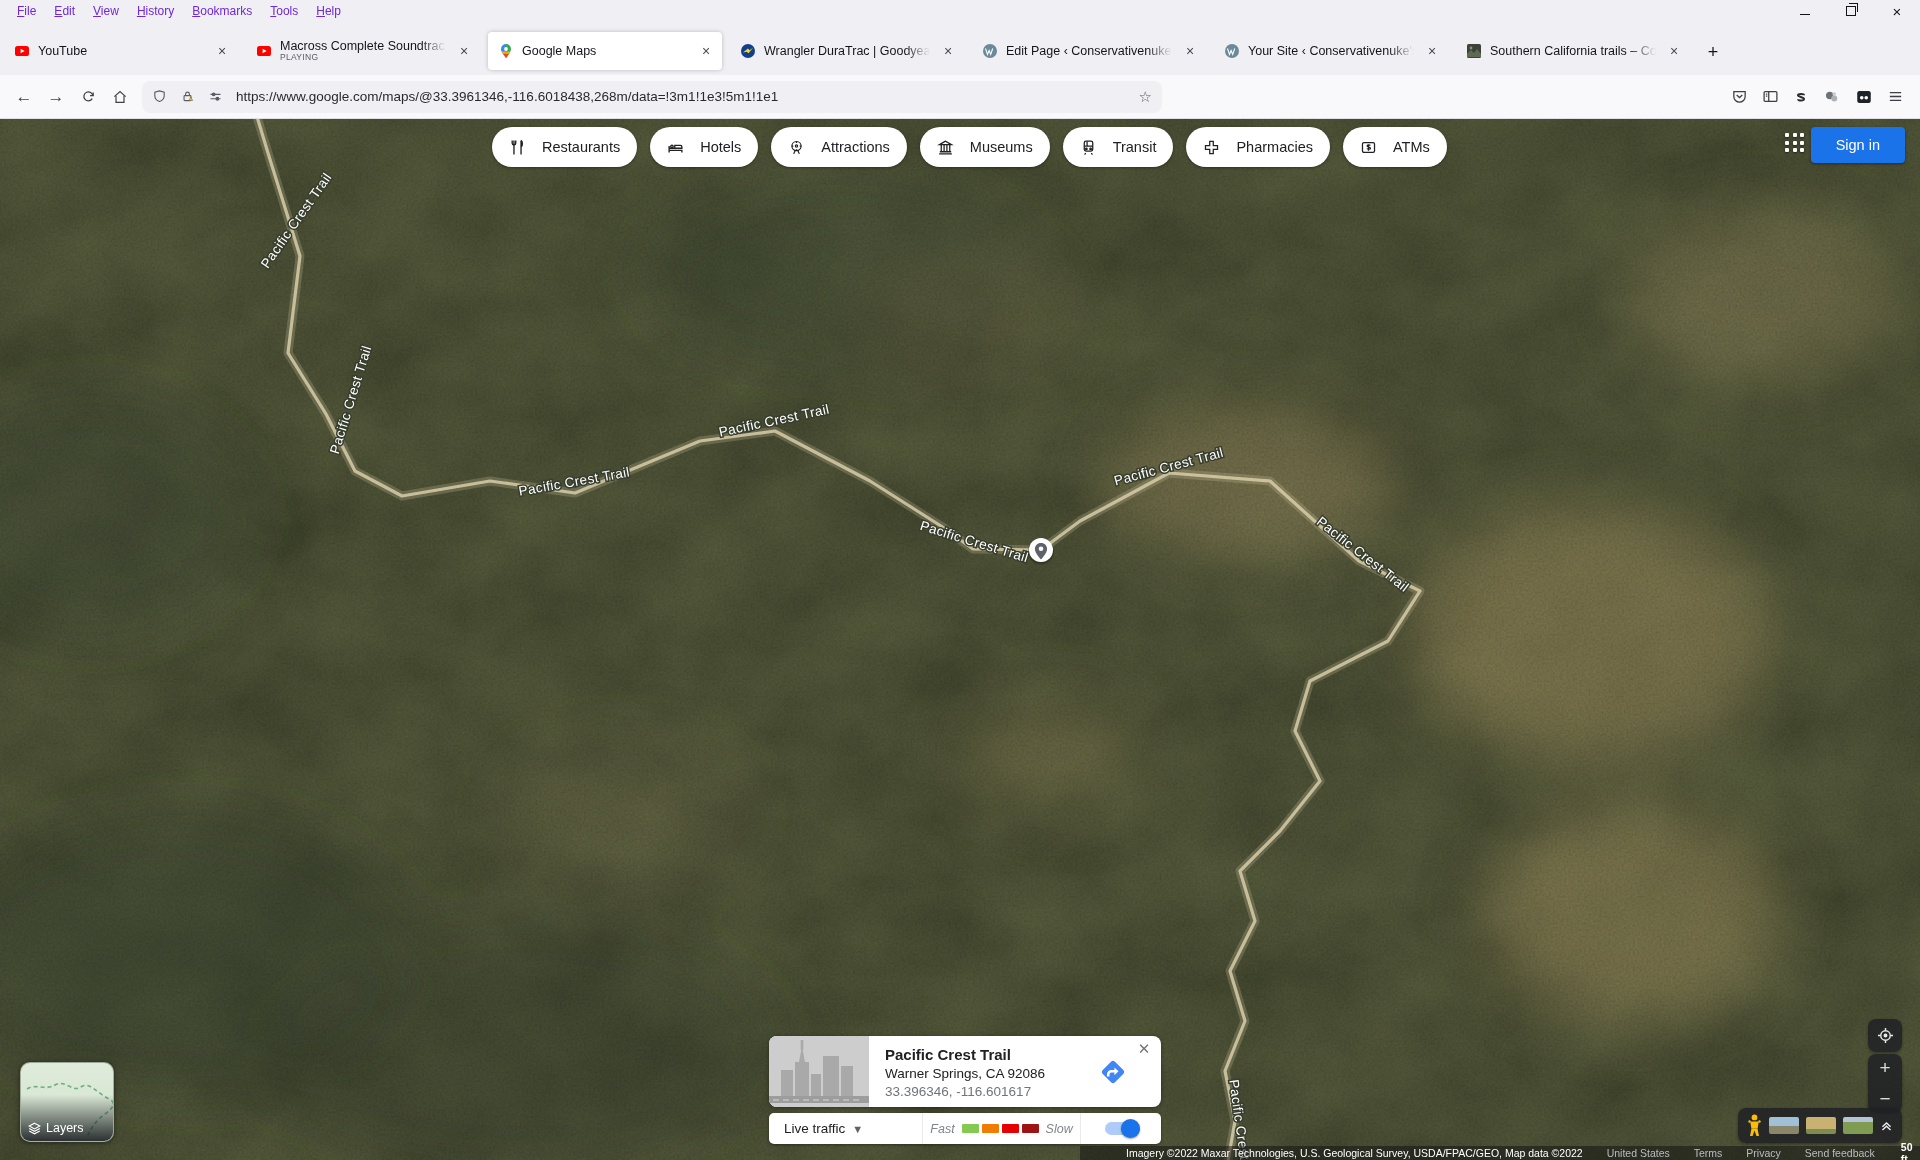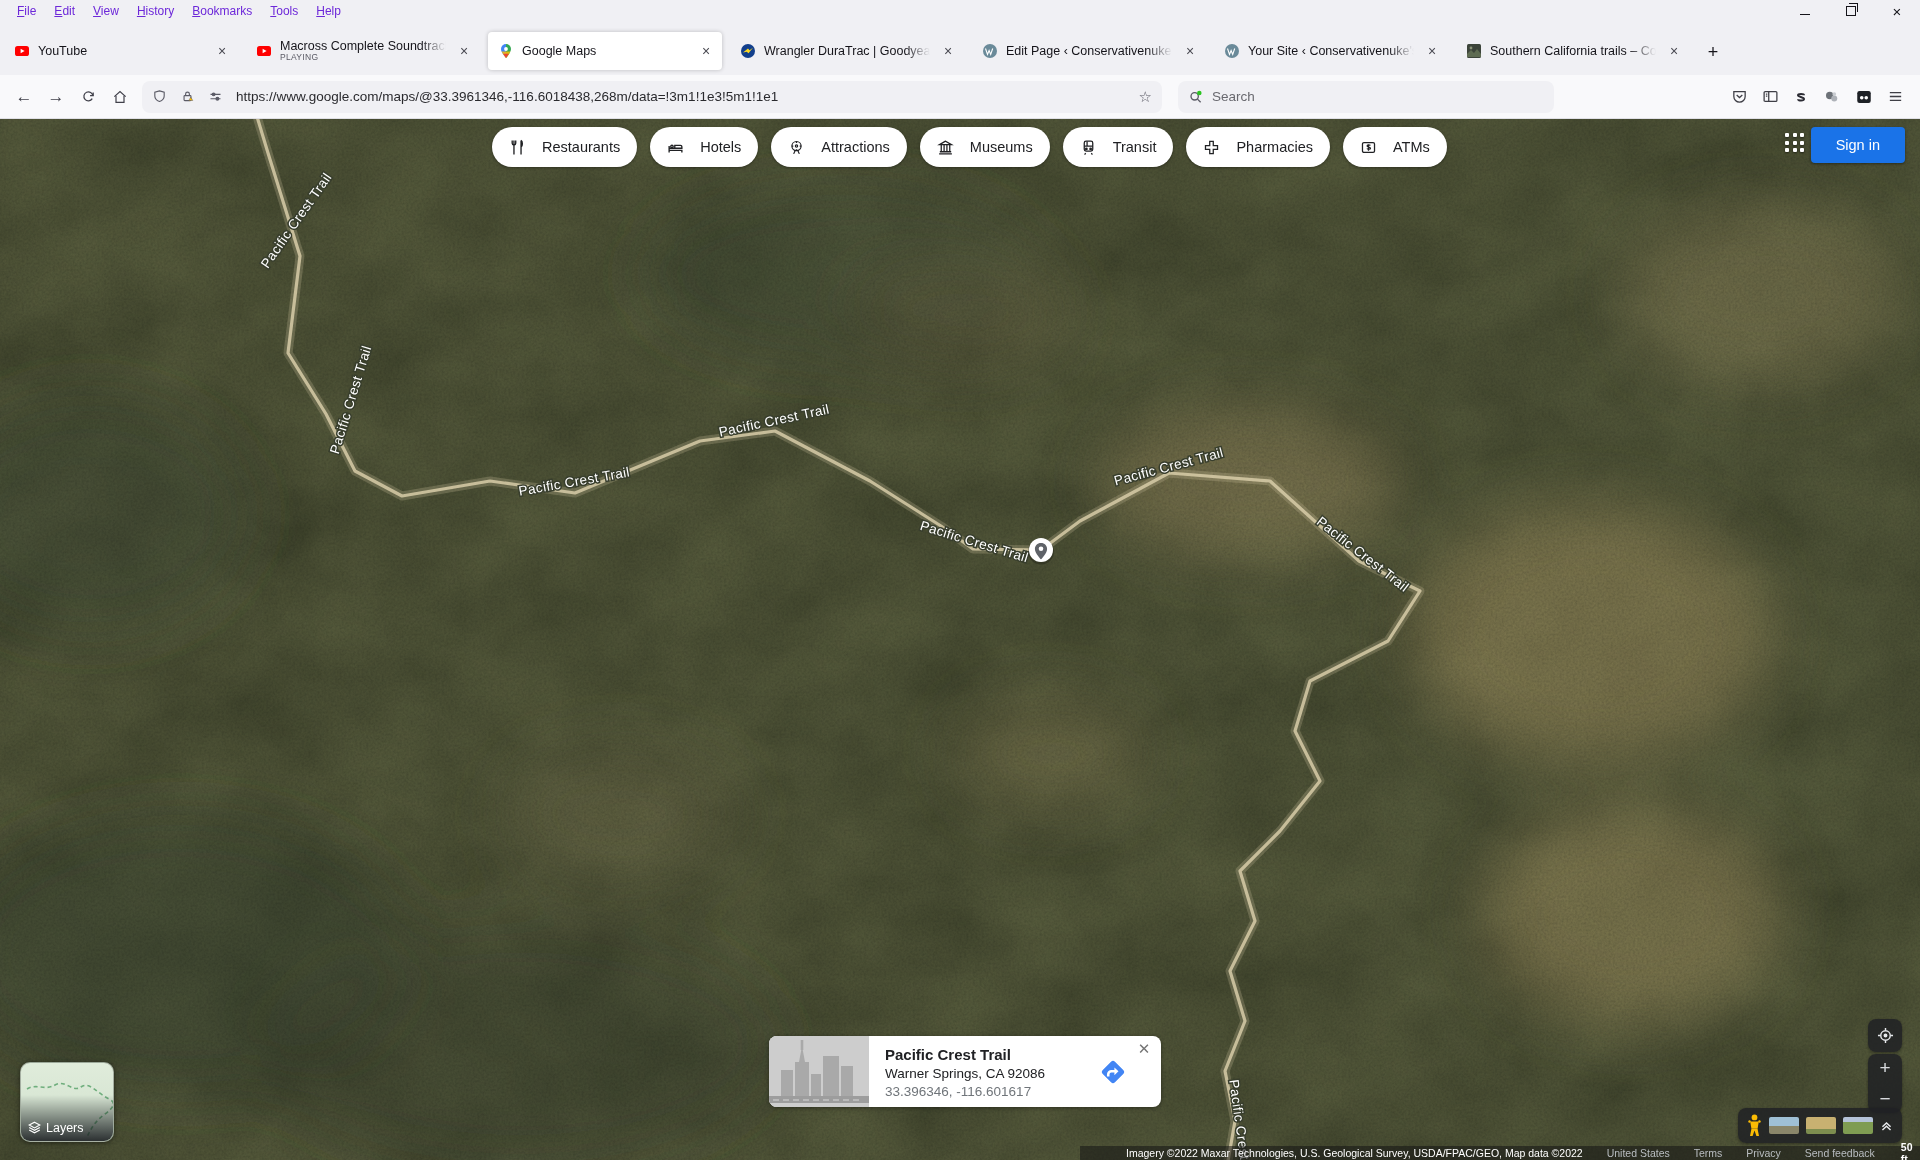--- a/index.html
+++ b/index.html
@@ -61,21 +61,21 @@
   
   .apps-grid{position:absolute;right:116px;top:19px;display:grid;grid-template-columns:repeat(3,4px);grid-gap:3.5px;
       filter:drop-shadow(0 1px 1px rgba(0,0,0,.5));z-index:5}
   .apps-grid i{width:4px;height:4px;background:#fff;border-radius:1px}
   .signin{position:absolute;right:15px;top:13px;height:36px;padding:0 25px;background:#1a73e8;color:#fff;
       font-size:14.5px;display:flex;align-items:center;border-radius:4px;box-shadow:0 1px 3px rgba(0,0,0,.4);z-index:5}
   
   .layers{position:absolute;left:20px;bottom:18px;width:92px;height:78px;border-radius:10px;overflow:hidden;
       box-shadow:0 1px 5px rgba(0,0,0,.5);border:1px solid rgba(0,0,0,.25);z-index:5;background:linear-gradient(#e0ecdb,#cfe0cc)}
   .layers .shade{position:absolute;left:0;right:0;bottom:0;height:46px;background:linear-gradient(transparent,rgba(26,29,33,.9))}
-  .layers .lab{position:absolute;left:7px;bottom:6px;display:flex;align-items:flex-start;gap:5px;color:#fff;font-size:12.5px}
+  .layers .lab{position:absolute;left:7px;bottom:6px;display:flex;align-items:center;gap:5px;color:#fff;font-size:12.5px}
   
   .card{position:absolute;left:769px;top:922px;width:392px;height:71px;background:#fff;border-radius:8px;
       box-shadow:0 1px 4px rgba(0,0,0,.4);display:flex;z-index:6;overflow:hidden}
   .card .thumb{width:100px;height:100%;flex-shrink:0;background:#cdcdcd}
   .card .body{padding:9px 0 0 16px;flex:1}
   .card .t{font-size:15px;font-weight:bold;color:#202124;line-height:1.3}
   .card .a{font-size:13.5px;color:#202124;line-height:1.35}
   .card .c{font-size:13.5px;color:#70757a;line-height:1.35}
   .card .dir{position:absolute;right:34px;top:22px}
   .card .x{position:absolute;right:8px;top:4px;font-size:15px;color:#757575;width:18px;height:18px;
@@ -259,32 +259,20 @@
       <svg width="15" height="15" viewBox="0 0 24 24" stroke="currentColor" stroke-width="1.8" fill="currentColor">
           <path d="M4 8.5h16M4 15.5h16" fill="none"></path>
           <circle cx="9" cy="8.5" r="2.2"></circle>
           <circle cx="15" cy="15.5" r="2.2"></circle>
         </svg>
     </span>
     <span class="url-text">https://www.google.com/maps/@33.3961346,-116.6018438,268m/data=!3m1!1e3!5m1!1e1</span>
     <span class="star">☆</span>
   </div>
 
-  <div class="searchbar">
-    <span class="url-ico">
-      <svg width="16" height="16" viewBox="0 0 24 24">
-          <g fill="none" stroke="#5b5b66" stroke-width="2">
-            <circle cx="10" cy="11" r="5.5"></circle>
-            <path d="M14.2 15.2L19 20"></path>
-          </g>
-          <circle cx="17" cy="6" r="3.4" fill="#2ac420"></circle>
-        </svg>
-    </span>
-    <span class="search-ph">Search</span>
-  </div>
 
   <div class="nav-right">
     <span>
         <svg width="17" height="17" viewBox="0 0 24 24" fill="none" stroke="currentColor" stroke-width="1.8">
           <path d="M4 5h16v7a8 8 0 0 1-16 0z"></path>
           <path d="M8 10l4 3.5L16 10"></path>
         </svg>
       </span>
     <span>
         <svg width="17" height="17" viewBox="0 0 24 24" fill="none" stroke="currentColor" stroke-width="1.8">
@@ -485,20 +473,39 @@
     </div>
     <span class="dir">
       <svg width="28" height="28" viewBox="0 0 24 24">
           <rect x="4.6" y="4.6" width="14.8" height="14.8" rx="2.4" transform="rotate(45 12 12)" fill="#4285f4"></rect>
           <path d="M13.2 8.1l3.5 3.3-3.5 3.3v-2.2h-2.6a1.6 1.6 0 0 0-1.6 1.6v1.7H6.8v-1.7a3.8 3.8 0 0 1 3.8-3.8h2.6z" fill="#fff"></path>
         </svg>
     </span>
     <span class="x">✕</span>
   </div>
 
+  <div class="traffic">
+    <div class="seg1">
+      <span>Live traffic</span>
+      <span class="caret">▼</span>
+    </div>
+    <div class="seg2">
+      <span class="fs">Fast</span>
+      <span class="blk b1"></span>
+      <span class="blk b2"></span>
+      <span class="blk b3"></span>
+      <span class="blk b4"></span>
+      <span class="fs">Slow</span>
+    </div>
+    <div class="seg3">
+      <span class="toggle">
+          <i></i>
+        </span>
+    </div>
+  </div>
 
   <div class="ctl locate">
     <svg width="19" height="19" viewBox="0 0 24 24" fill="none" stroke="currentColor" stroke-width="1.8">
         <circle cx="12" cy="12" r="6"></circle>
         <circle cx="12" cy="12" r="1.6" fill="currentColor"></circle>
         <path d="M12 2.5v3M12 18.5v3M2.5 12h3M18.5 12h3"></path>
       </svg>
   </div>
   <div class="ctl zoomctl">
     <span class="zb">+</span>

